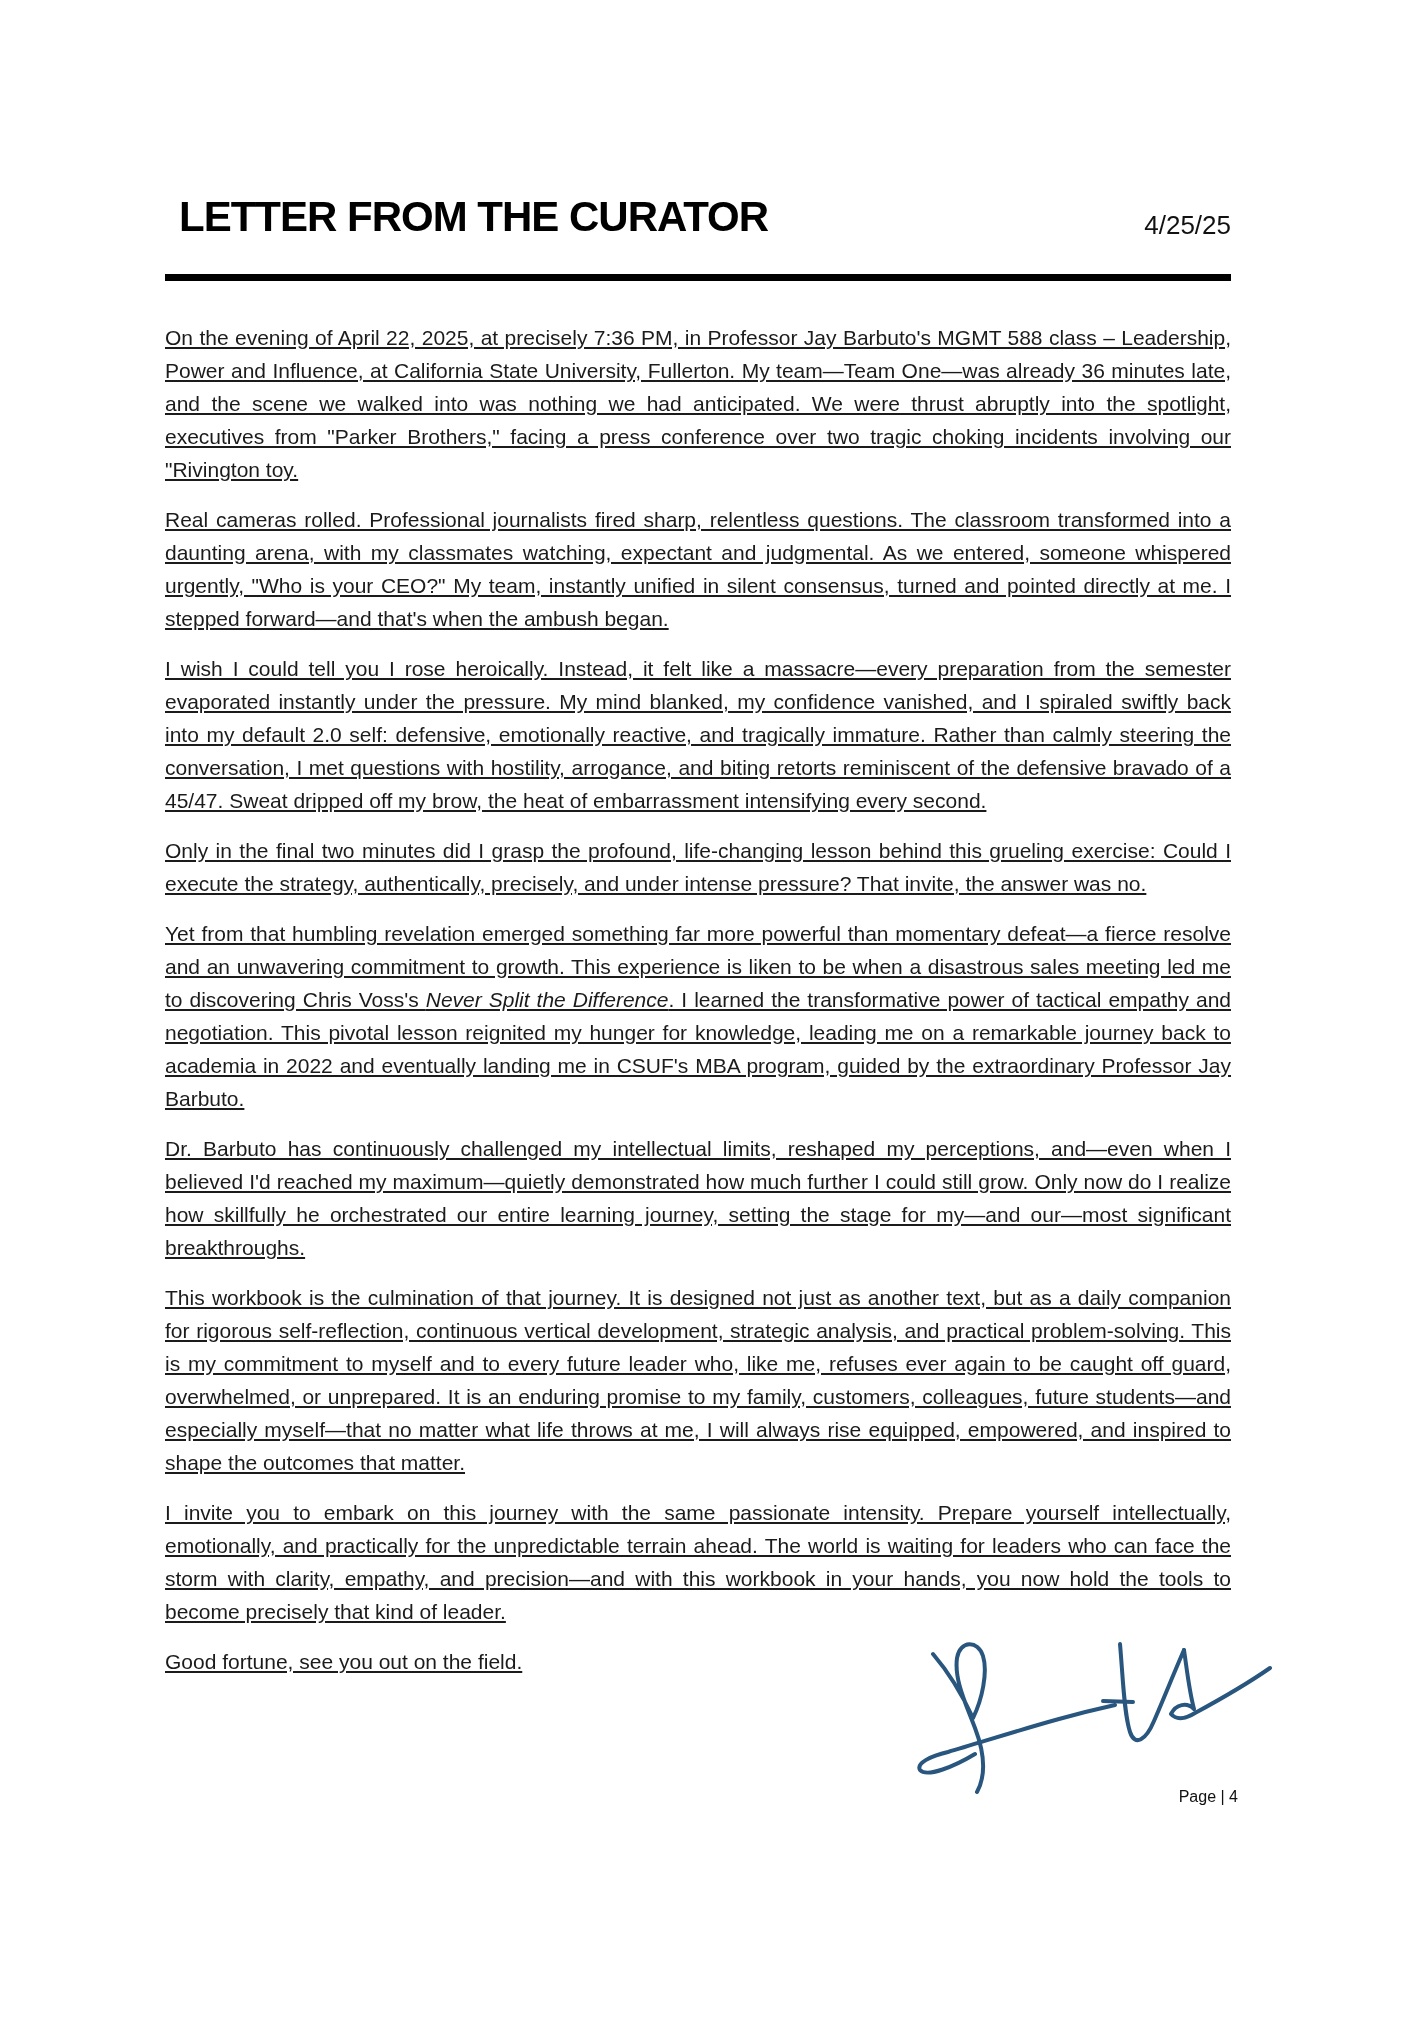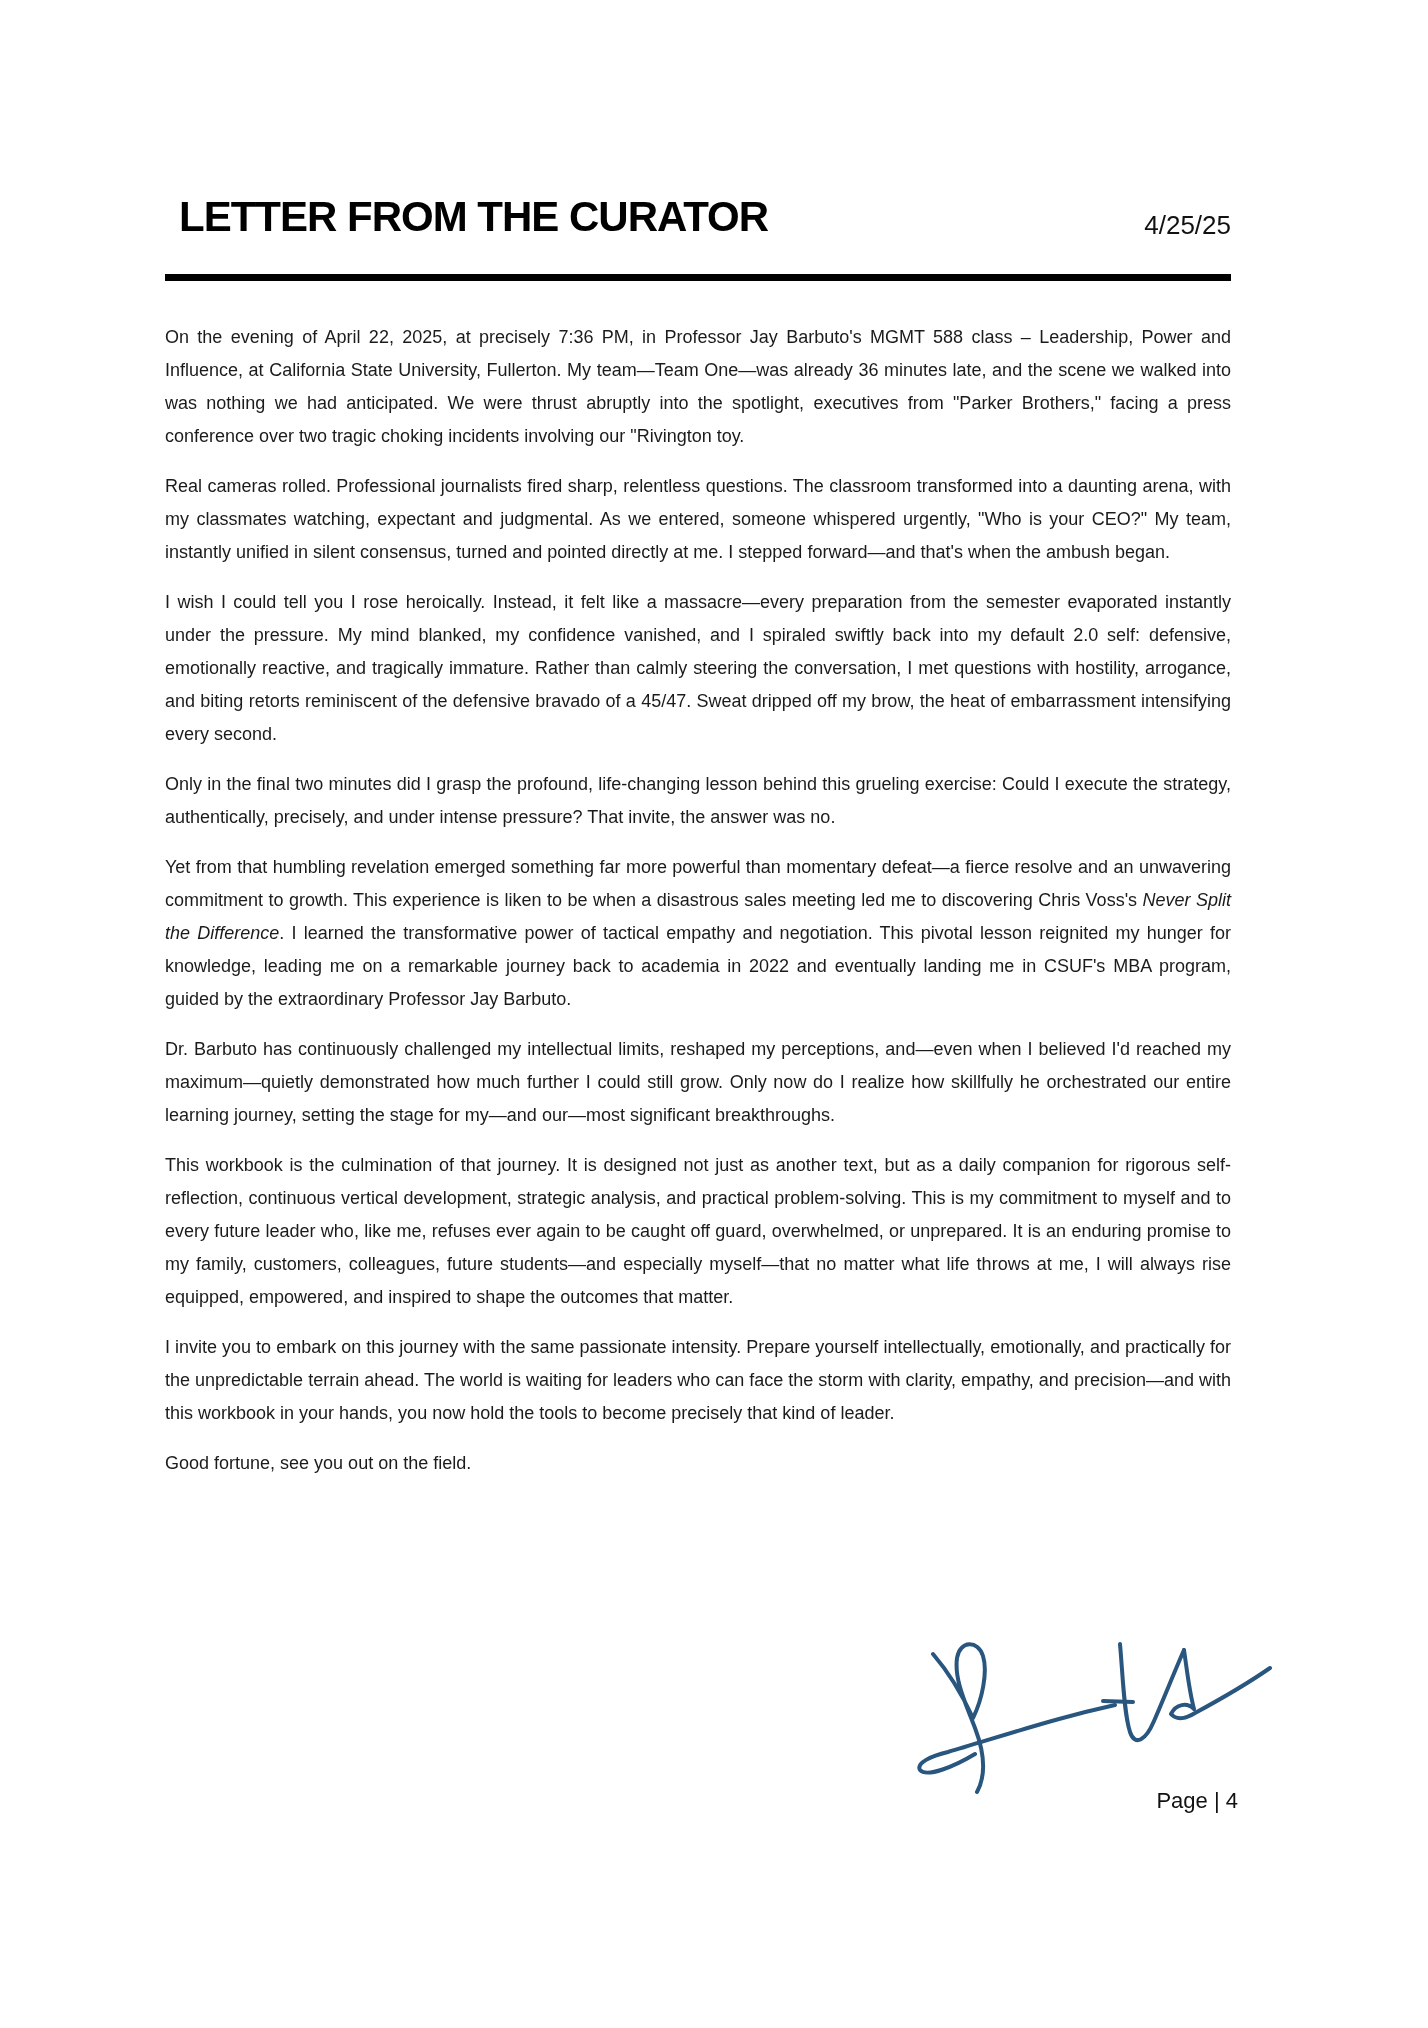--- a/index.html
+++ b/index.html
@@ -35,24 +35,25 @@
     padding-bottom:0px;
   }
   .title-rule {
     height:7px;
     background:#000;
     margin-top:36px;
     border:none;
   }
   .body-copy { margin-top:40px; }
   .body-copy p {
-    font-size:18px;
+    font-size:21px;
     line-height:33px;
     text-align:justify;
     margin:0 0 17px 0;
+    text-decoration:underline;
   }
   .body-copy p:last-child { margin-bottom:0; }
   .book-title { font-style:italic; }
   .closing { margin-top:46px; }
   .closing p {
     font-size:21.5px;
     line-height:33px;
     font-weight:bold;
     margin:0 0 18px 0;
     text-align:left;
@@ -60,21 +61,21 @@
   .closing .affiliation { font-style:italic; }
   .signature-wrap {
     position:absolute;
     left:815px; top:1628px;
     width:358px; height:178px;
     pointer-events:none;
   }
   .page-number {
     position:absolute;
     right:88px; top:1788px;
-    font-size:22px;
+    font-size:16px;
     color:#111;
   }
 </style>
 </head>
 <body>
 
 <div class="page">
 
   <div class="header-row">
     <h1 class="doc-title">LETTER FROM THE CURATOR</h1>

